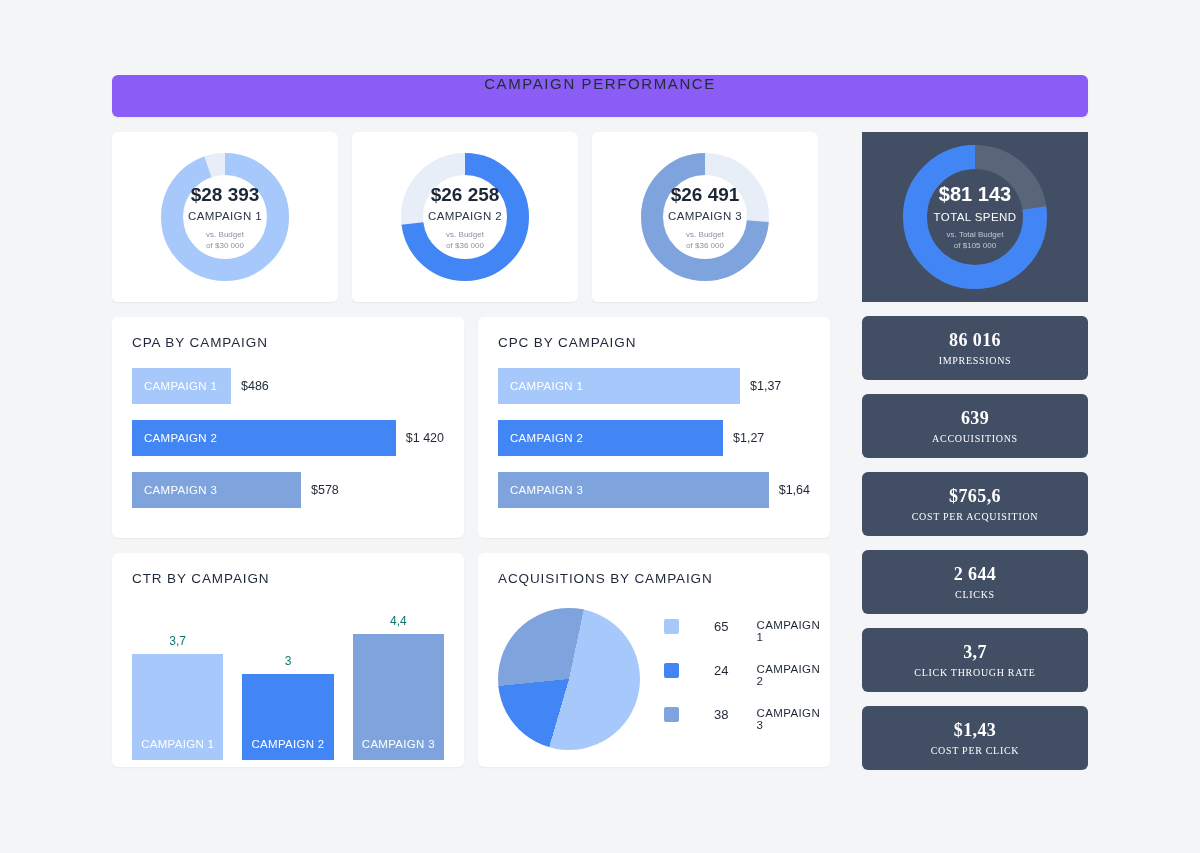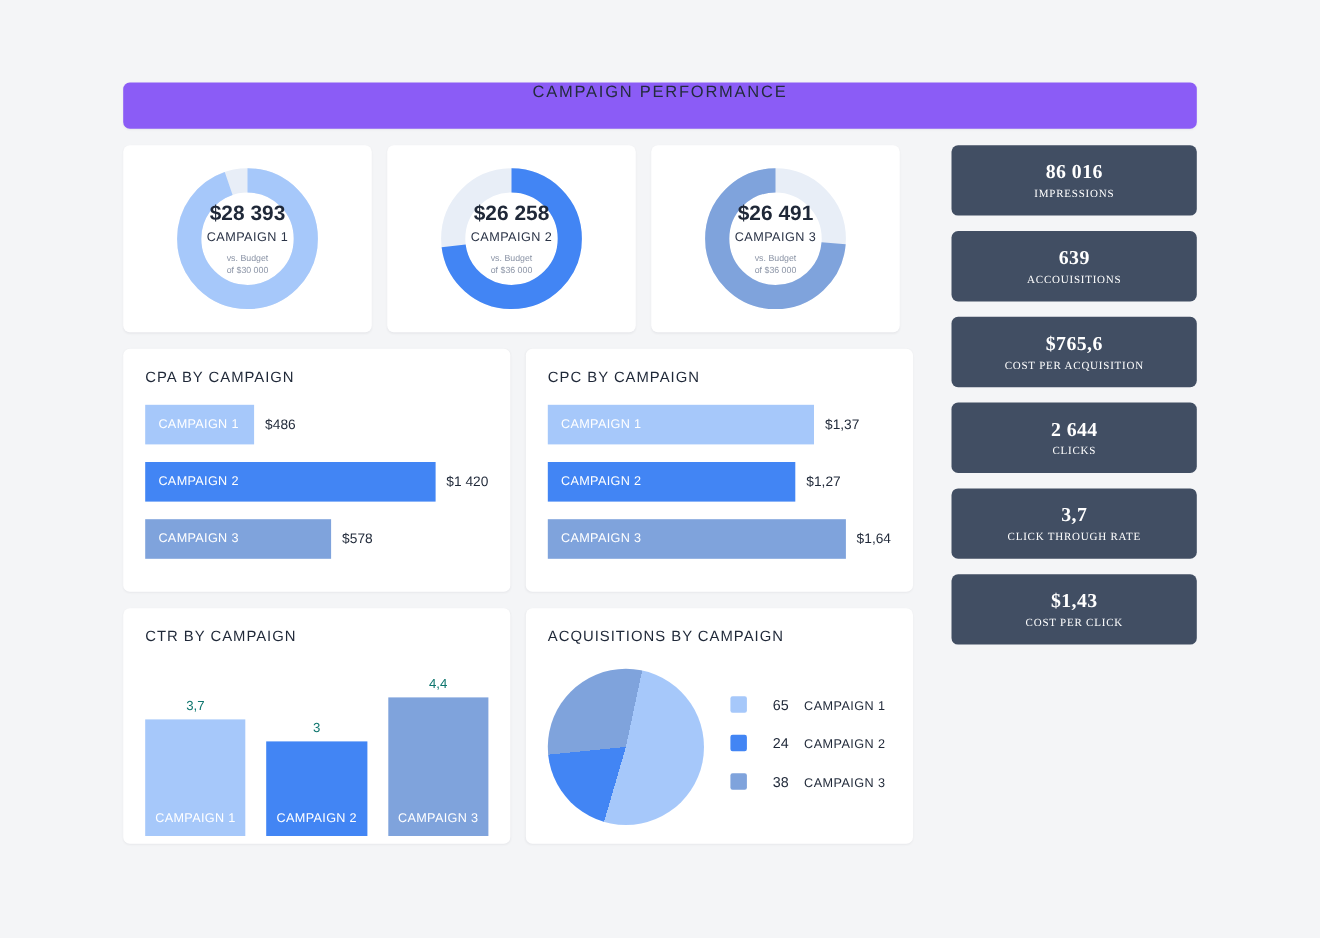--- a/index.html
+++ b/index.html
@@ -134,21 +134,21 @@
     color: #ffffff;
     font-size: 11.5px;
     letter-spacing: .3px;
   }
 
   
   .pie-card { width: 352px; padding: 18px 20px 0 20px; height: 214px; }
   .pie-body { display: flex; align-items: center; gap: 24px; padding-top: 4px; }
   .pie { width: 142px; height: 142px; border-radius: 50%; flex: none; }
   .legend { display: flex; flex-direction: column; gap: 20px; padding-bottom: 8px; }
-  .legend-row { display: flex; align-items: flex-end; gap: 14px; }
+  .legend-row { display: flex; align-items: flex-start; gap: 28px; }
   .legend-swatch { width: 15px; height: 15px; border-radius: 2px; flex: none; }
   .legend-value { font-size: 13px; color: #1f2838; width: 24px; text-align: right; }
   .legend-label { font-size: 11.5px; letter-spacing: .4px; color: #1f2838; }
 
   
   .kpi {
     background: #414e63;
     border-radius: 6px;
     height: 64px;
     display: flex;
@@ -325,20 +325,36 @@
                 <span class="legend-label">CAMPAIGN 3</span>
               </div>
             </div>
           </div>
         </div>
       </div>
     </div>
 
     <div class="right-col">
 
+      <div class="donut-card dark">
+        <div class="donut-wrap">
+          <svg width="152" height="152" viewBox="0 0 152 152">
+            <circle cx="76" cy="76" r="60" fill="none" stroke-width="24" stroke="#596579"></circle>
+            <circle cx="76" cy="76" r="60" fill="none" stroke-width="24" stroke-linecap="butt" stroke="#4285f4" stroke-dasharray="291.4141345469892 85.57698388378594" transform="scale(1,-1) translate(0,-152)"></circle>
+          </svg>
+          <div class="donut-center">
+            <div class="donut-value">$81 143</div>
+            <div class="donut-label">TOTAL SPEND</div>
+            <div class="donut-sub">
+              <div>vs. Total Budget</div>
+              <div>of  $105 000</div>
+            </div>
+          </div>
+        </div>
+      </div>
 
       <div class="kpi">
         <div class="kpi-value">86 016</div>
         <div class="kpi-label">IMPRESSIONS</div>
       </div>
       <div class="kpi">
         <div class="kpi-value">639</div>
         <div class="kpi-label">ACCOUISITIONS</div>
       </div>
       <div class="kpi">

